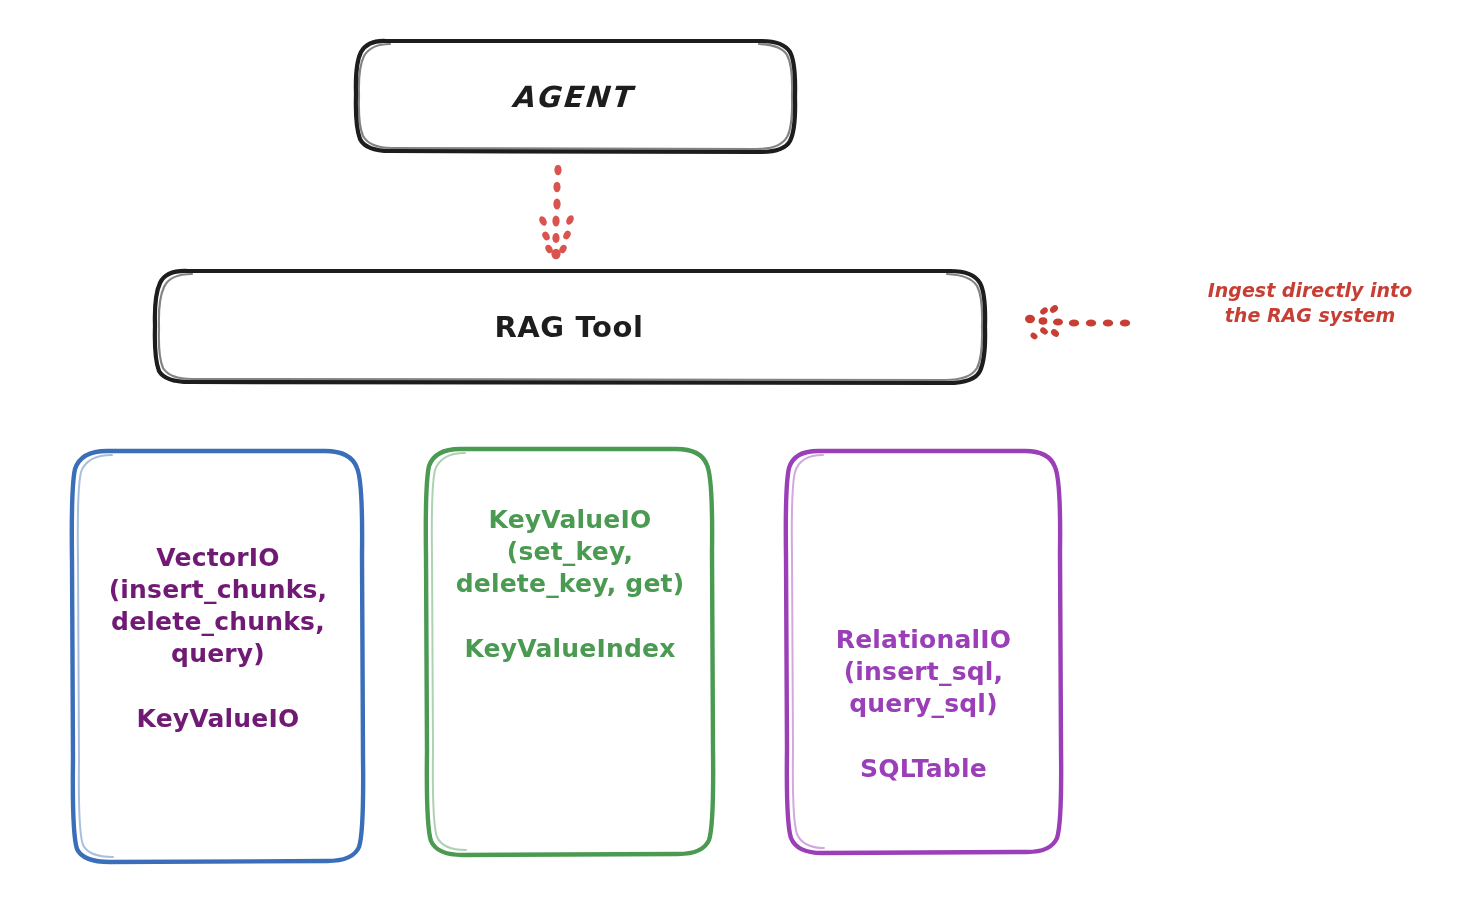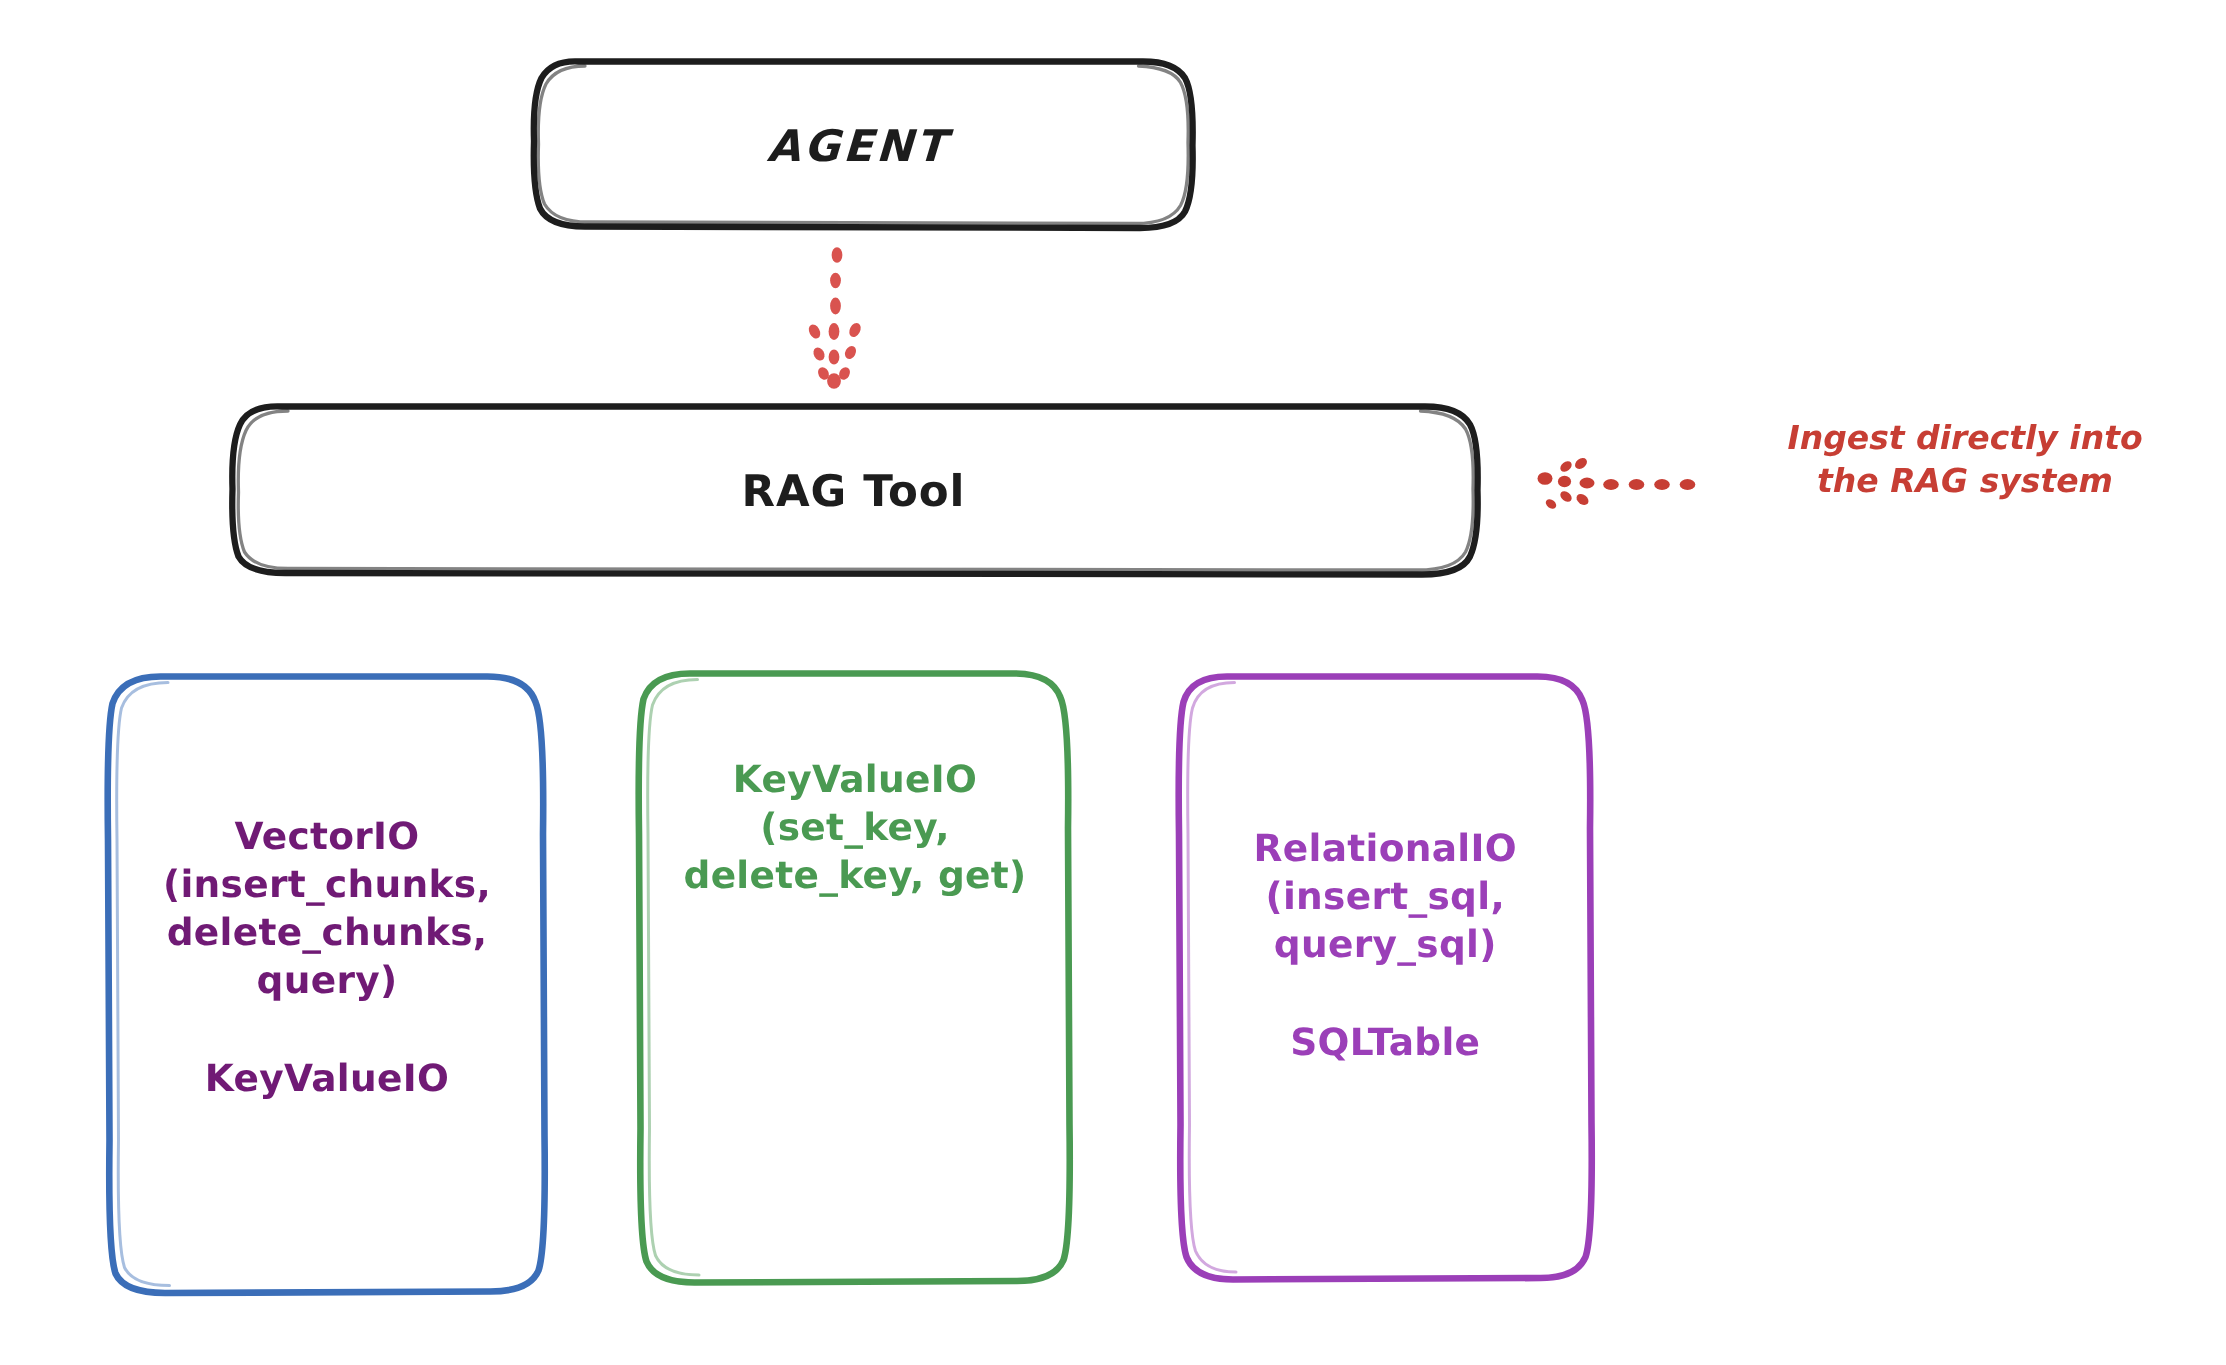--- a/index.html
+++ b/index.html
@@ -115,32 +115,33 @@
     padding-top: 56px;
   }
   #keyvalueio-card .sig, #keyvalueio-card .idx { color: #4a9a52; }
 
   #relationalio-card {
     left: 785px;
     top: 450px;
     width: 277px;
     height: 407px;
     padding-top: 100px;
+    justify-content: center;
   }
   #relationalio-card .sig, #relationalio-card .idx { color: #9b3fb8; }
 
   
   #ingest-annotation {
     position: absolute;
     left: 1140px;
     top: 278px;
     width: 340px;
     text-align: center;
     font-family: "DejaVu Sans", sans-serif;
-    font-size: 22px;
+    font-size: 19px;
     font-weight: 600;
     font-style: italic;
     line-height: 1.33;
     color: #c73e34;
     white-space: pre-line;
   }
 </style>
 </head>
 <body>
 
@@ -228,20 +229,21 @@
 query)</div>
     <div class="idx">KeyValueIO</div>
   </div>
 </div>
 
 <div class="card" id="keyvalueio-card">
   <div class="card-inner">
     <div class="sig">KeyValueIO
 (set_key,
 delete_key, get)</div>
+    <div class="idx">KeyValueIndex</div>
   </div>
 </div>
 
 <div class="card" id="relationalio-card">
   <div class="card-inner">
     <div class="sig">RelationalIO
 (insert_sql,
 query_sql)</div>
     <div class="idx">SQLTable</div>
   </div>

